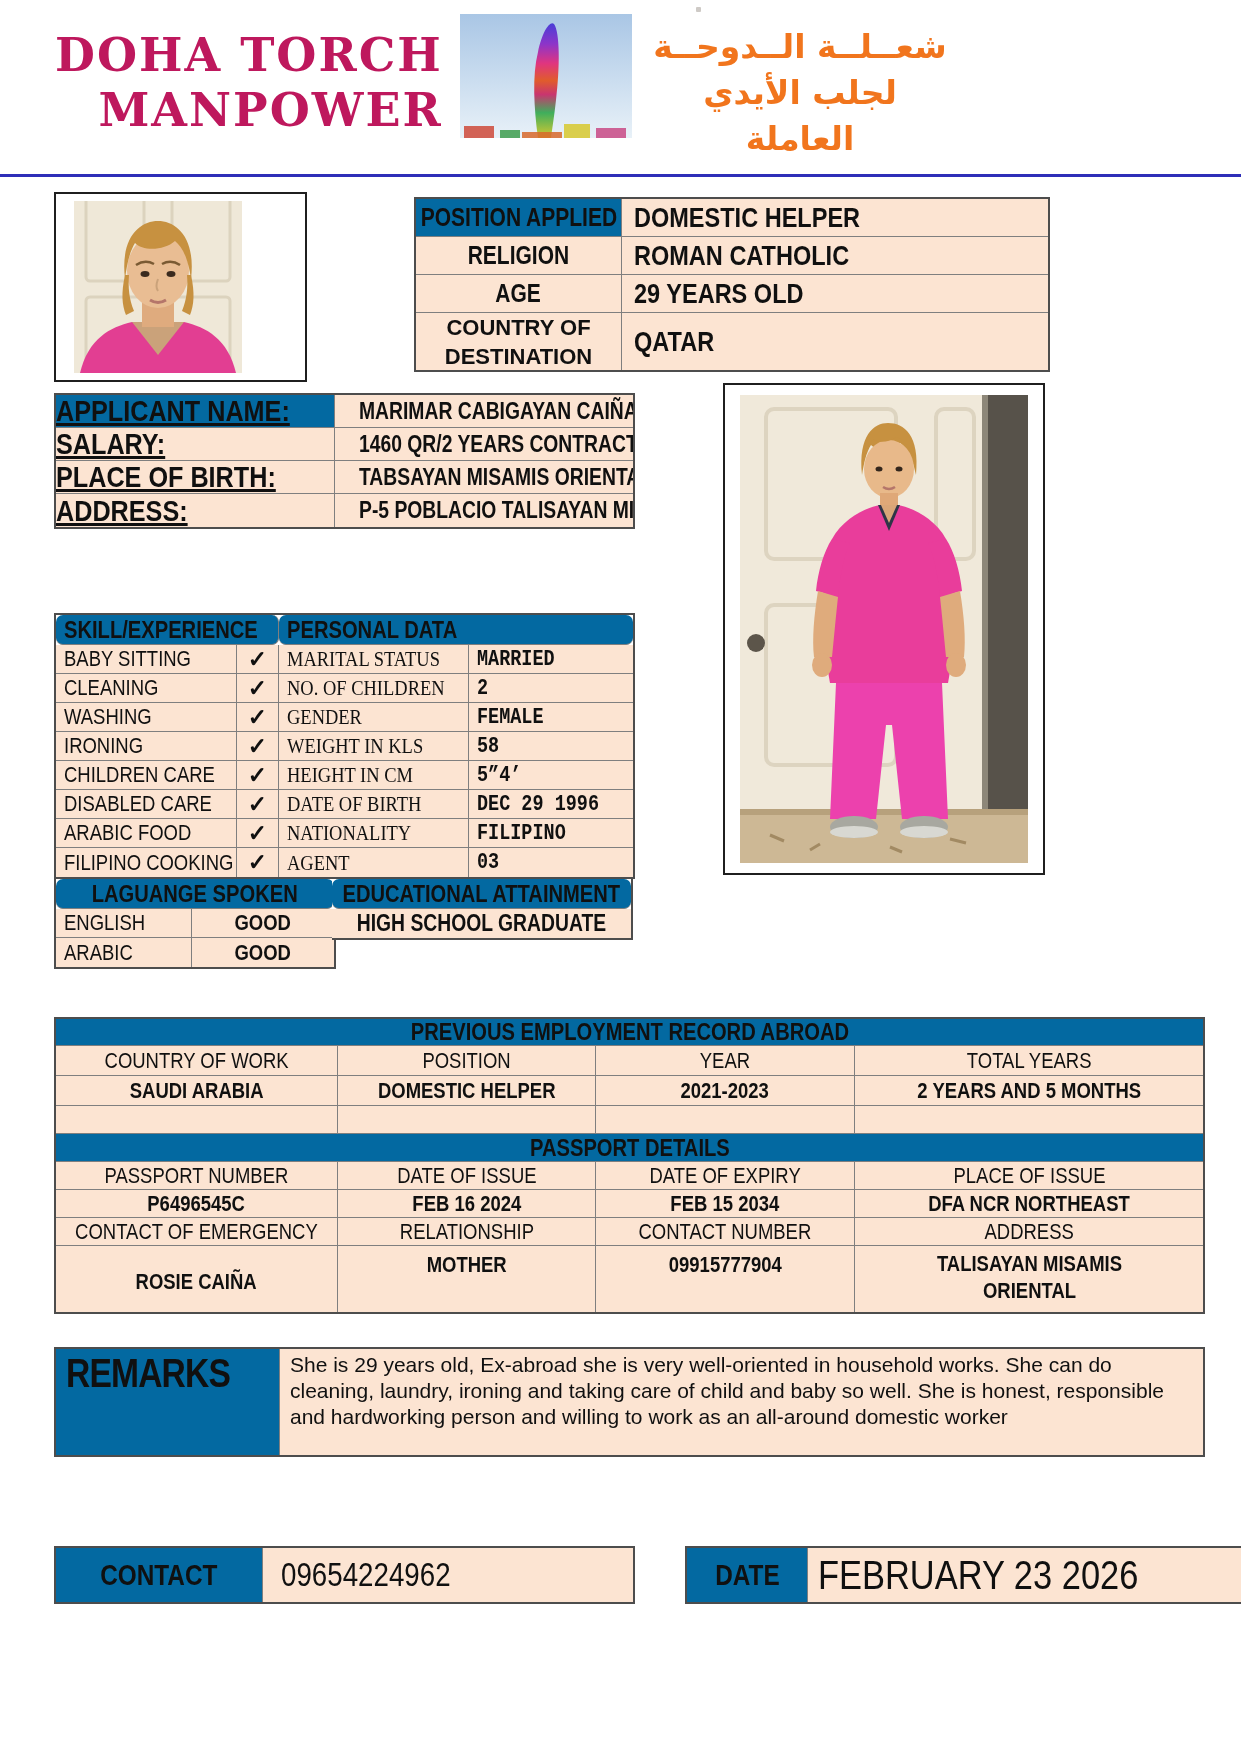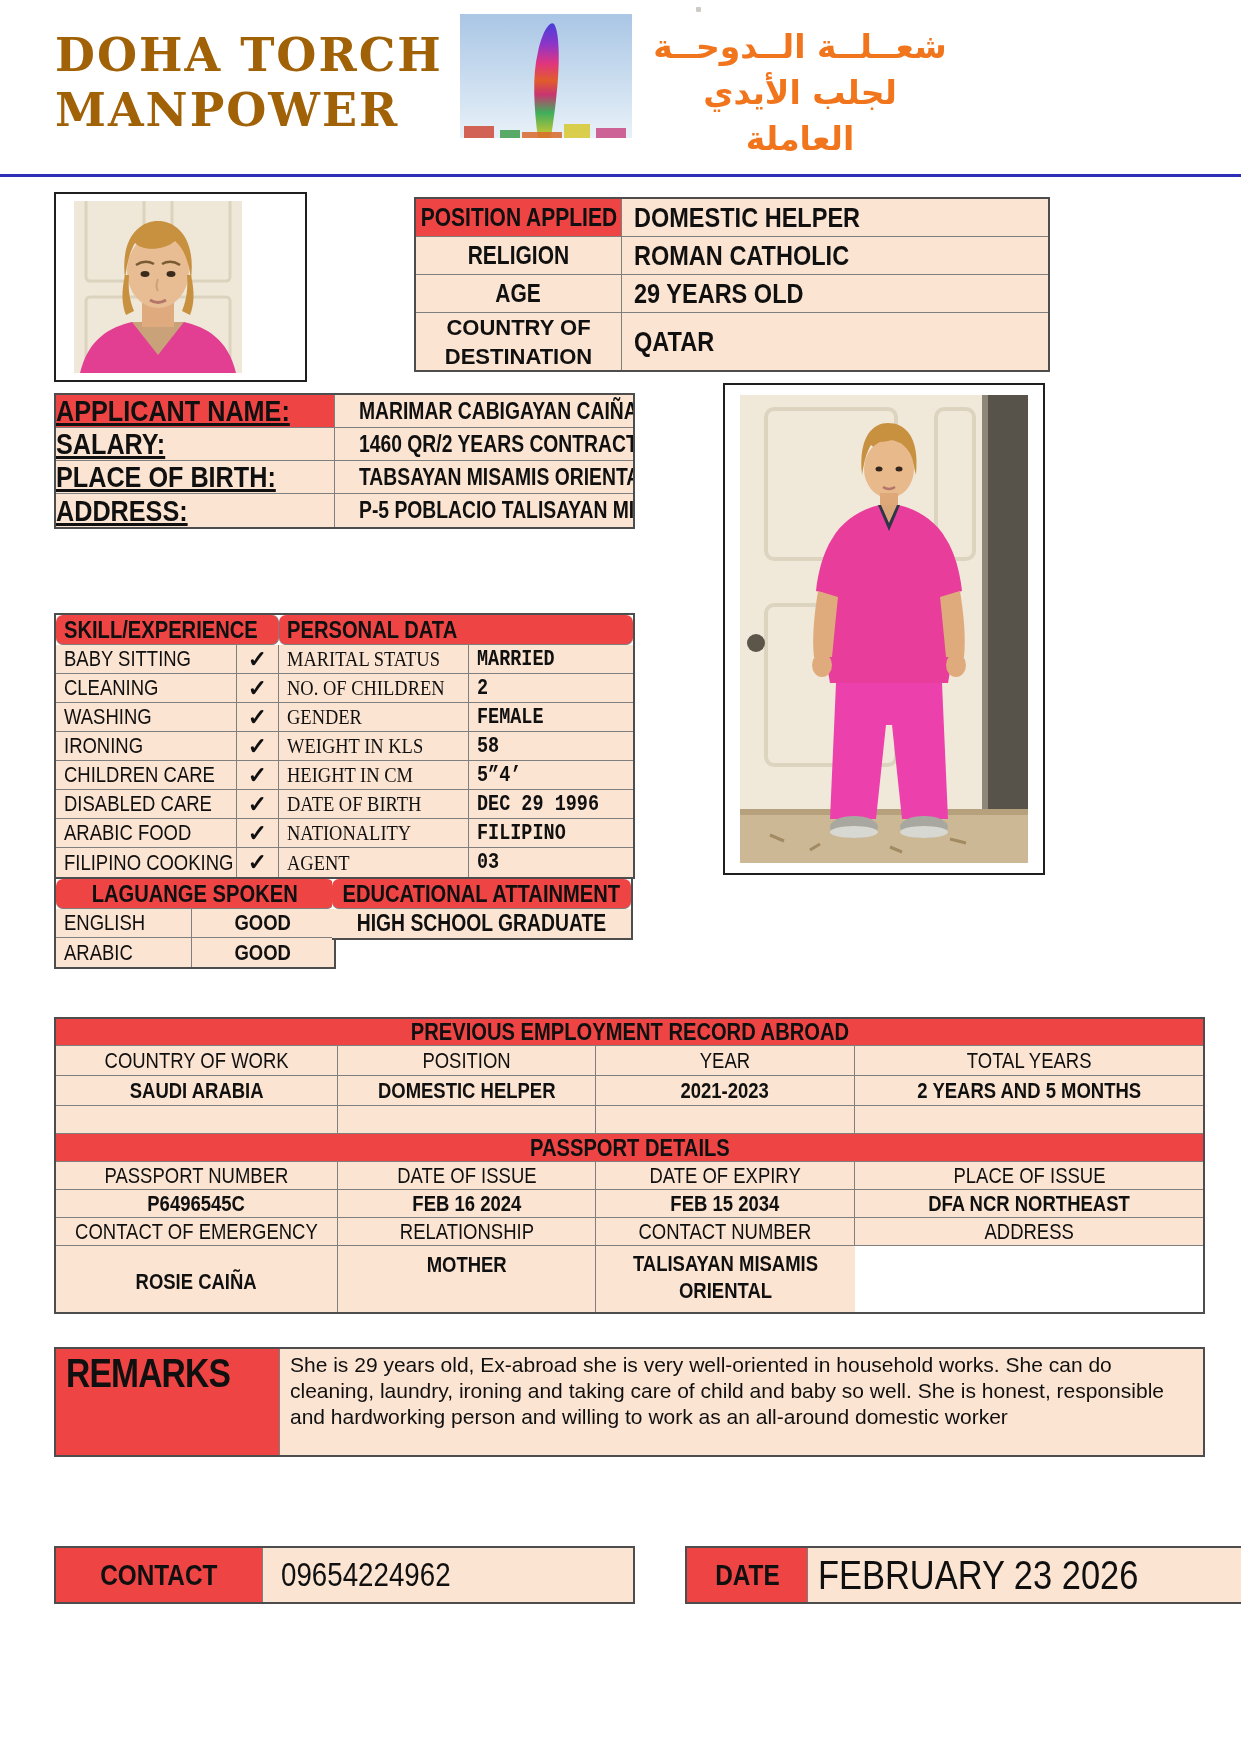--- a/index.html
+++ b/index.html
@@ -1,38 +1,38 @@
 <!DOCTYPE html>
 <html><head>
 <meta charset="utf-8">
 <style>
   html,body{margin:0;padding:0;background:#ffffff;}
   .page{position:relative;width:1241px;height:1755px;background:#fff;overflow:hidden;
         font-family:"Liberation Sans",sans-serif;color:#101010;}
   
   .brand{position:absolute;left:55px;top:28px;font-family:"DejaVu Serif",serif;
-         font-weight:700;color:#a16207;font-size:46px;line-height:55px;letter-spacing:2px;}
+         font-weight:700;color:#be185d;font-size:46px;line-height:55px;letter-spacing:2px;text-align:right;}
   .logo-box{position:absolute;left:456px;top:12px;width:180px;height:130px;}
   .arabic{position:absolute;left:645px;top:24px;width:310px;text-align:center;
           font-family:"DejaVu Sans",sans-serif;font-weight:700;color:#f1751d;
           font-size:33px;line-height:46px;}
   .stray{position:absolute;left:696px;top:7px;width:5px;height:5px;background:#b9b3ae;opacity:.7;border-radius:1px;}
   .divider{position:absolute;left:0;top:174px;width:1241px;border-top:3px solid #2e2eb8;}
   
   .frame{position:absolute;background:#fff;border:2px solid #1f1f1f;}
   .headshot{left:54px;top:192px;width:249px;height:186px;}
   .headshot svg{position:absolute;left:18px;top:7px;}
   .fullbody{left:723px;top:383px;width:318px;height:488px;}
   .fullbody svg{position:absolute;left:15px;top:10px;}
   
   .tbl{position:absolute;display:grid;border:2px solid #4d4d4d;background:#fff;}
   .c{border-right:1px solid #7f7f7f;border-bottom:1px solid #7f7f7f;
      display:flex;align-items:center;overflow:hidden;}
   .nr{border-right:none}.nb{border-bottom:none}
-  .oc{background:#ef4444}.pc{background:#fce4d2}
+  .oc{background:#0369a1}.pc{background:#fce4d2}
   .ctr{justify-content:center;text-align:center}
   .cx{display:inline-block;transform:scaleX(.84);transform-origin:0 50%;white-space:nowrap;}
   .cxc{display:inline-block;transform:scaleX(.84);transform-origin:50% 50%;white-space:nowrap;}
   
   .t-top{left:414px;top:197px;grid-template-columns:206px 426px;grid-template-rows:38px 38px 38px 57px;font-weight:700;}
   .t-top .lb{justify-content:center;font-size:25px;text-align:center;}
   .t-top .vv{font-size:28px;padding-left:12px;}
   .wrap2{display:block;width:190px;text-align:center;font-size:22px;line-height:29px;font-weight:700;}
   
   .t-app{left:54px;top:393px;grid-template-columns:279px 298px;grid-template-rows:repeat(4,33px);font-weight:700;}
@@ -461,20 +461,23 @@
     <div class="c pc th nr">
         <span class="cxc">ADDRESS</span>
       </div>
 
     <div class="c pc tv nb" style="align-items:center;padding-top:6px">
         <span class="cxc">ROSIE CAIÑA</span>
       </div>
     <div class="c pc tv nb" style="align-items:flex-start;padding-top:6px">
         <span class="cxc">MOTHER</span>
       </div>
+    <div class="c pc tv nb" style="align-items:flex-start;padding-top:6px">
+        <span class="cxc">09915777904</span>
+      </div>
     <div class="c pc tv nr nb" style="align-items:flex-start;padding-top:4px">
         <span class="wrapc">TALISAYAN MISAMIS ORIENTAL</span>
       </div>
   </div>
 
   <div class="tbl t-rem">
     <div class="c oc rl nb">
         <span class="cx">REMARKS</span>
       </div>
     <div class="c pc rt nr nb">

